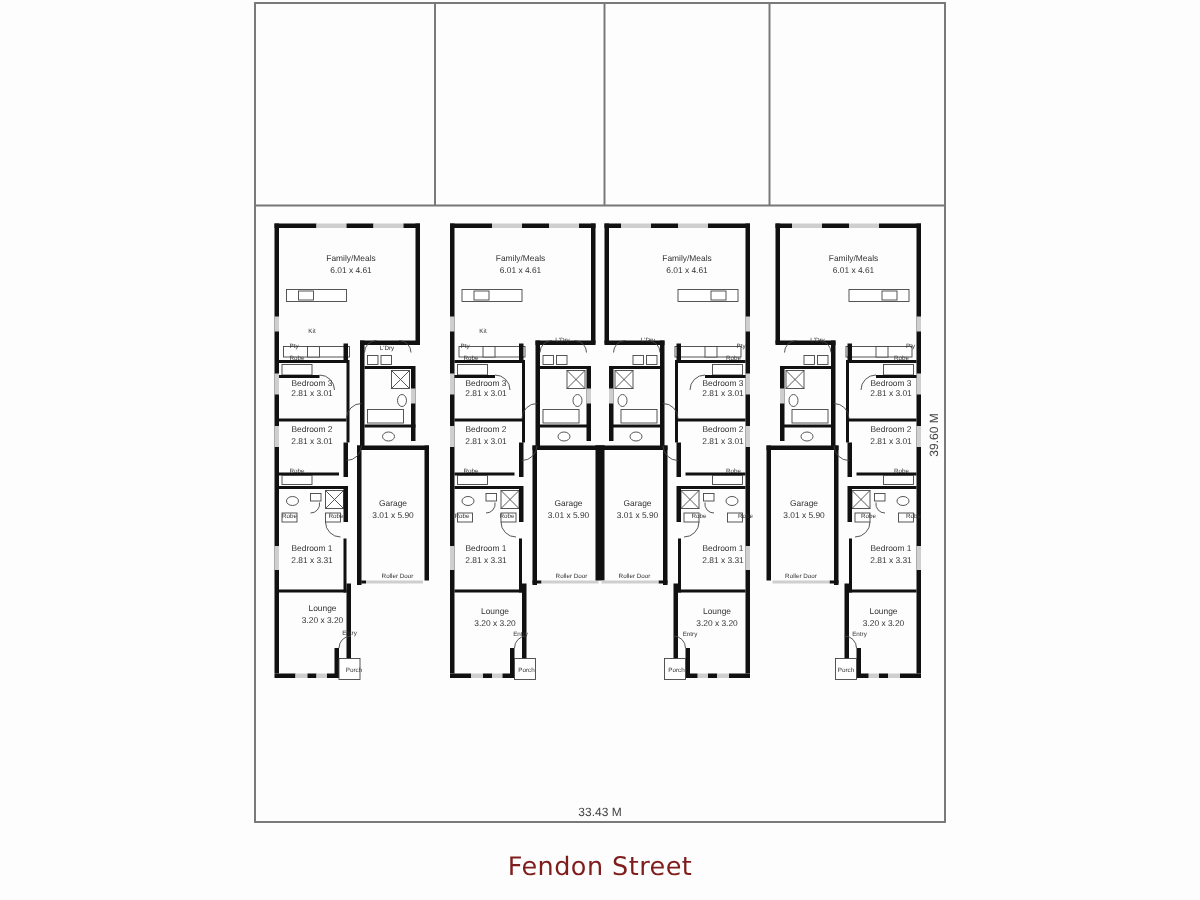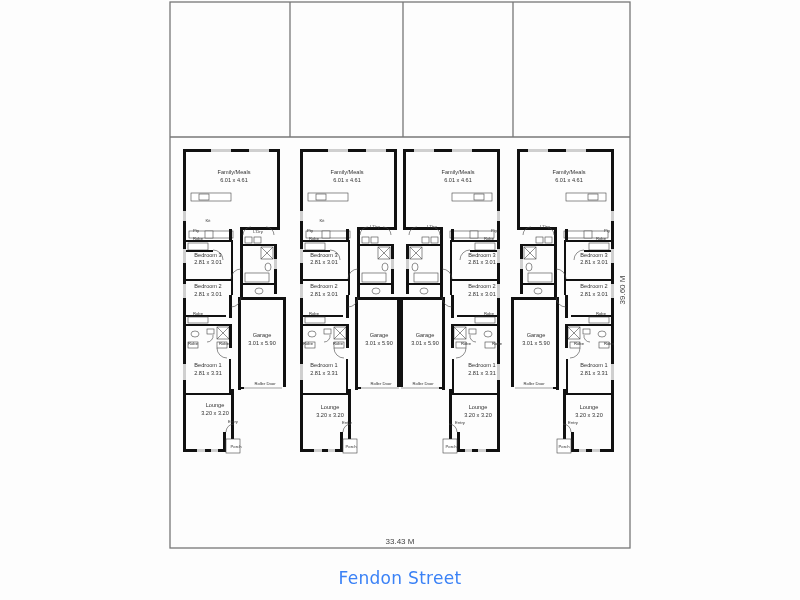--- a/index.html
+++ b/index.html
@@ -7,21 +7,21 @@
   #plan { position: absolute; left: 0; top: 0; width: 800px; height: 600px; }
   .boundary { stroke: #777; stroke-width: 1.3; fill: none; }
   .wall { fill: #111; }
   .window { fill: #cfcfcf; }
   .fixture { stroke: #444; stroke-width: 0.6; fill: #fff; }
   .door { stroke: #444; stroke-width: 0.6; fill: none; }
   .lbl { font-family: "Liberation Sans", sans-serif; fill: #333; text-anchor: middle; }
   .room { font-size: 5.6px; }
   .small { font-size: 4.2px; }
   .dim { font-size: 8px; fill: #444; }
-  .street { position: absolute; left: 0; width: 800px; top: 568px; text-align: center; font-family: "DejaVu Sans", sans-serif; font-size: 17px; color: #3b82f6; letter-spacing: 0.3px; }
+  .street { position: absolute; left: 0; width: 800px; top: 568px; text-align: center; font-family: "DejaVu Sans", sans-serif; font-size: 17px; color: #7f1d1d; letter-spacing: 0.3px; }
   .dimv { font-size: 8px; fill: #444; }
 </style>
 </head>
 <body>
 
 <svg id="plan" viewBox="0 0 800 600" xmlns="http://www.w3.org/2000/svg">
 
   <rect class="boundary" x="170" y="2" width="460" height="546"></rect>
   <line class="boundary" x1="170" y1="137" x2="630" y2="137"></line>
   <line class="boundary" x1="290" y1="2" x2="290" y2="137"></line>

